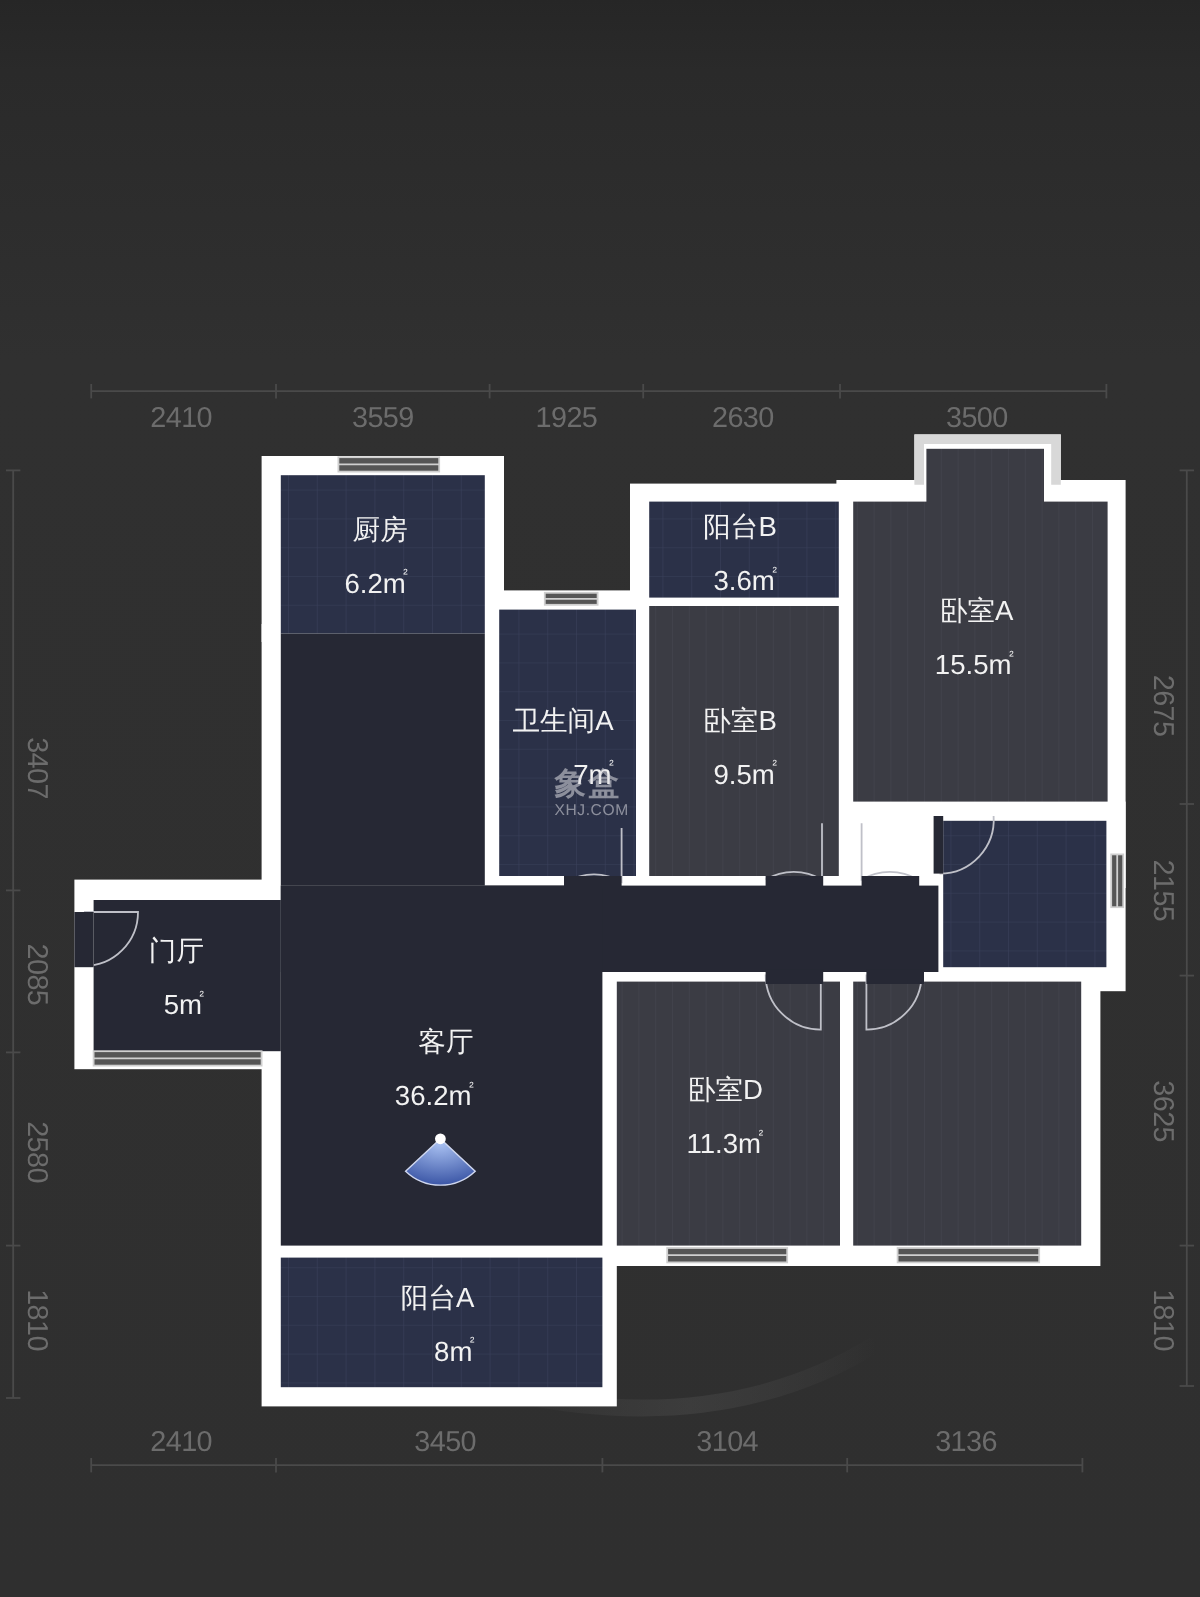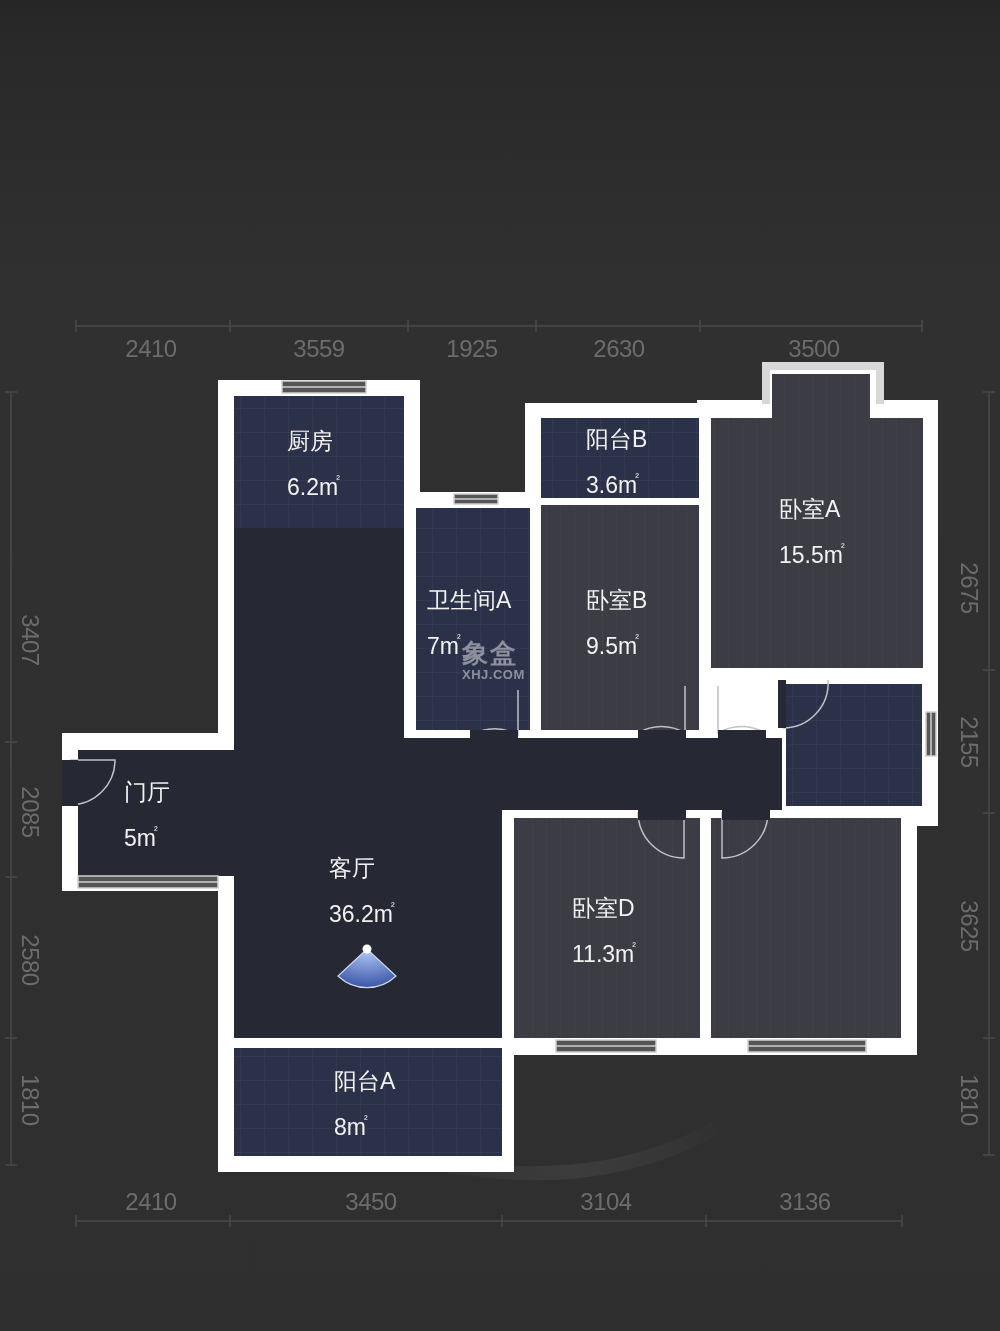--- a/index.html
+++ b/index.html
@@ -10,30 +10,30 @@
       position: relative;
     }
     .canvas { position: absolute; left: 0; top: 0; width: 1000px; height: 1143px; }
     svg { position: absolute; left: 0; top: 0; }
     .dim-label {
       position: absolute; color: #6c6c6c; font-size: 24px; letter-spacing: -0.5px;
       transform: translate(-50%, -50%); white-space: nowrap;
     }
     .dim-label.v { transform: translate(-50%, -50%) rotate(90deg); }
     .room-label {
-      position: absolute; color: #f2f2f2; text-align: left; line-height: 38px;
+      position: absolute; color: #f2f2f2; text-align: right; line-height: 38px;
       font-size: 23px; white-space: nowrap;
     }
     .room-label .area sup { font-size: 11px; vertical-align: 12px; margin-left: -2px; }
     .watermark {
       position: absolute; left: 462px; top: 640px; color: rgba(220,220,225,0.55);
       line-height: 1;
     }
     .watermark .wm-cn { font-size: 26px; font-weight: bold; letter-spacing: 2px; display: block; }
-    .watermark .wm-en { font-size: 13px; letter-spacing: 0.5px; display: block; margin-top: 2px; font-weight: bold; }
+    .watermark .wm-en { font-size: 13px; letter-spacing: 0.5px; display: block; margin-top: 2px; }
     .compass { position: absolute; left: 336px; top: 943px; width: 62px; height: 46px; }
   </style>
 </head>
 <body>
 
 <div class="canvas">
 
   <svg width="1000" height="1331" viewBox="0 0 1000 1331">
     <defs>
       <pattern id="gridBlue" width="24" height="24" patternUnits="userSpaceOnUse">

